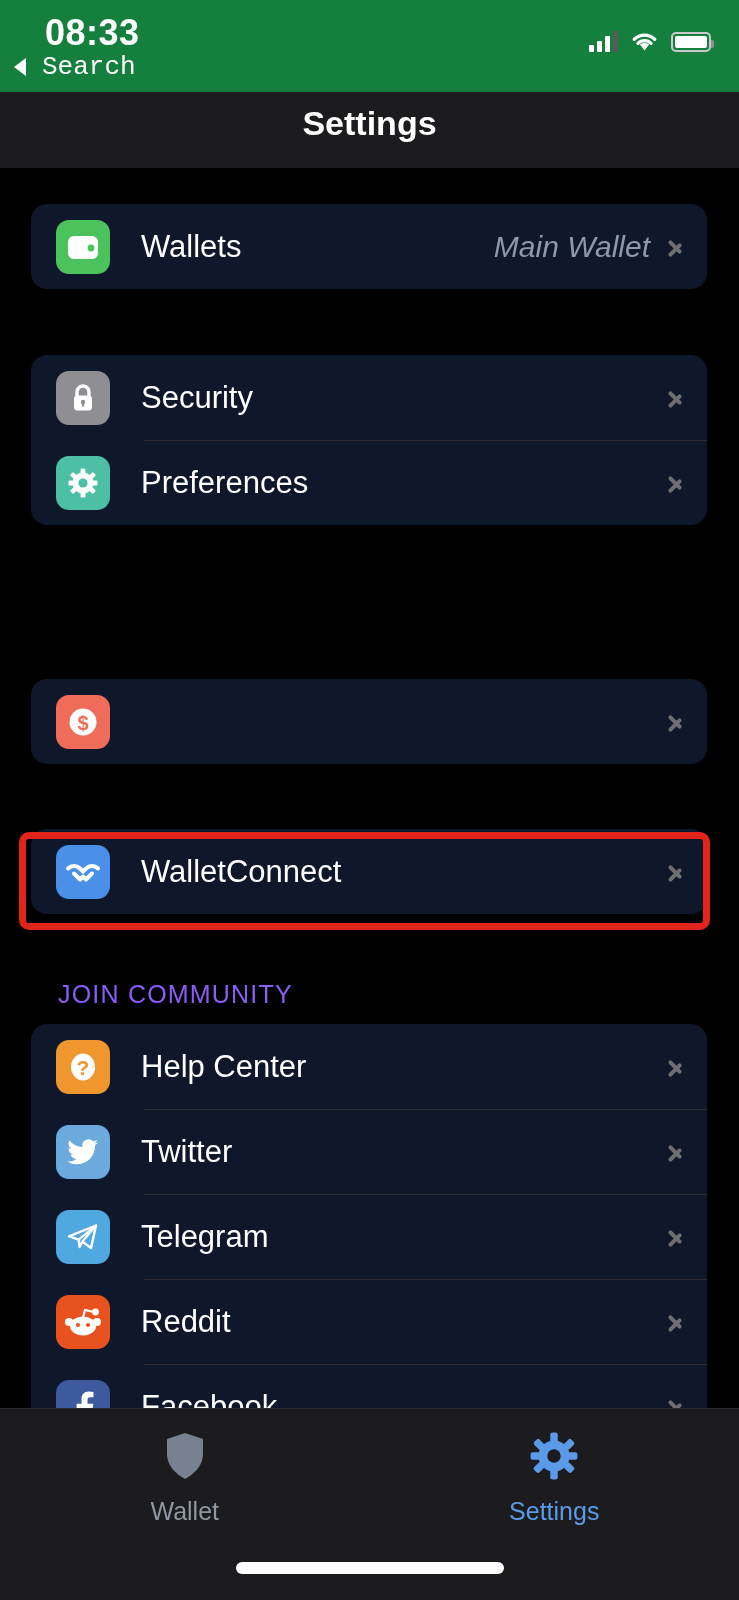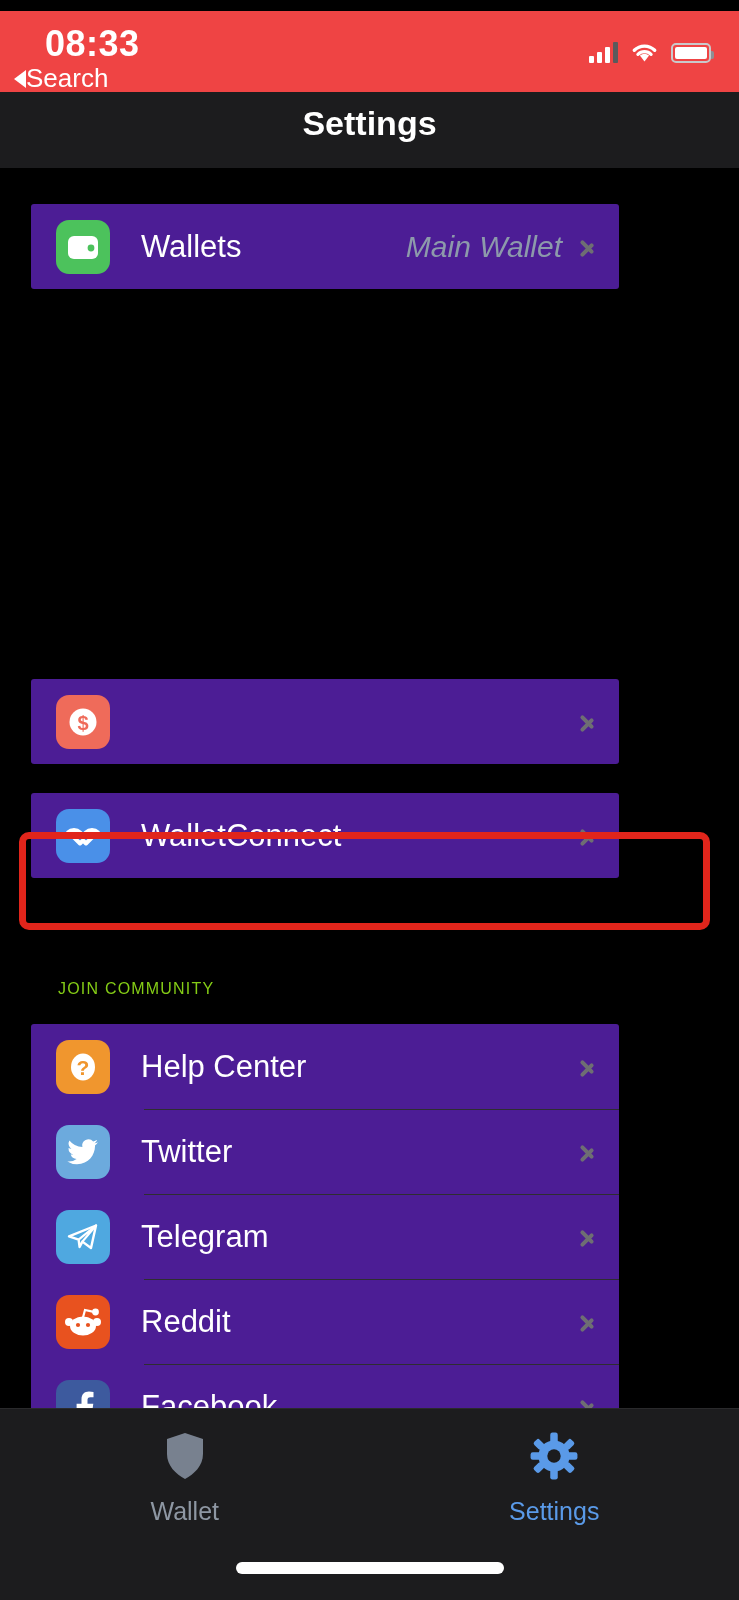--- a/index.html
+++ b/index.html
@@ -6,32 +6,32 @@
   html, body {
     width:739px; height:1600px;
     background:#000;
     font-family:"Liberation Sans", sans-serif;
     overflow:hidden;
   }
   .phone { position:relative; width:739px; height:1600px; background:#000; }
 
   
   .statusbar {
-    position:absolute; top:11px; left:0; width:739px; height:92px;
-    background:#ef4444;
+    position:absolute; top:0; left:0; width:739px; height:92px;
+    background:#15803d;
     padding-left:44px;
   }
   .sb-time {
     position:absolute; left:45px; top:12px;
     color:#fff; font-size:36px; font-weight:600; letter-spacing:.5px;
   }
   .sb-back {
     position:absolute; left:14px; top:52px;
-    display:flex; align-items:center; gap:0;
-    color:#fff; font-size:26px; font-weight:500;
+    display:flex; align-items:center; gap:16px;
+    color:#fff; font-size:26px; font-weight:500;font-family:Liberation Mono, monospace;
   }
   .sb-back .tri {
     width:0;height:0;
     border-top:9px solid transparent;
     border-bottom:9px solid transparent;
     border-right:12px solid #fff;
   }
   .sb-right {
     position:absolute; right:28px; top:30px;
     display:flex; align-items:flex-end; gap:13px;
@@ -61,22 +61,22 @@
   }
   .nav-title {
     position:absolute; width:100%; text-align:center; top:12px;
     color:#fff; font-size:34px; font-weight:bold;
   }
 
   
   .content { position:absolute; top:168px; left:0; width:739px; height:1240px; }
 
   .group {
-    position:absolute; left:31px; width:588px;
-    background:#4c1d95; border-radius:3px;
+    position:absolute; left:31px; width:676px;
+    background:#0f172a; border-radius:16px;
     overflow:hidden;
   }
   .row {
     position:relative; display:flex; align-items:center;
     height:85px; padding-left:25px; padding-right:24px;
   }
   .row + .row::before {
     content:""; position:absolute; left:113px; right:0; top:0;
     height:1px; background:#2e2e30;
   }
@@ -100,21 +100,21 @@
   .value + .chev { margin-left:0; }
   .chev::before, .chev::after{
     content:""; position:absolute; left:1px; width:17px; height:4px;
     background:#6e6e73; border-radius:2px;
   }
   .chev::before { top:6px;  transform:rotate(45deg); transform-origin:left center;}
   .chev::after  { top:21px; transform:rotate(-45deg); transform-origin:left center;}
 
   .section-header {
     position:absolute; left:58px;
-    color:#84cc16; font-size:16px; letter-spacing:1.2px;
+    color:#8b5cf6; font-size:25px; letter-spacing:1.2px;
   }
 
   
   .highlight {
     position:absolute; left:19px; top:832px; width:691px; height:98px;
     border:7px solid #e1251b; border-radius:10px; pointer-events:none;
   }
 
   
   .tabbar {
@@ -175,35 +175,69 @@
             <circle cx="25" cy="16" r="3.4" fill="#4CC25C"></circle>
           </svg>
         </span>
         <span class="label">Wallets</span>
         <span class="value">Main Wallet</span>
         <span class="chev"></span>
       </div>
     </div>
 
     <div class="group" style="top:187px;">
+      <div class="row">
+        <span class="ic" style="background:#8E8E93">
+          <svg width="30" height="32" viewBox="0 0 30 32">
+            <path d="M9 14 v-4 a6 6 0 0 1 12 0 v4" stroke="#fff" stroke-width="3.4" fill="none"></path>
+            <rect x="6" y="13.5" width="18" height="15" rx="3.4" fill="#fff"></rect>
+            <circle cx="15" cy="20" r="2.2" fill="#8E8E93"></circle>
+            <rect x="13.9" y="20" width="2.2" height="4.6" fill="#8E8E93"></rect>
+          </svg>
+        </span>
+        <span class="label">Security</span>
+        <span class="chev"></span>
+      </div>
+      <div class="row">
+        <span class="ic" style="background:#4DBFA4">
+          <svg width="32" height="32" viewBox="0 0 32 32">
+            <g fill="#fff">
+              <circle cx="16" cy="16" r="10.5"></circle>
+              <g>
+                <rect x="13.6" y="1.5" width="4.8" height="6" rx="1.2"></rect>
+                <rect x="13.6" y="24.5" width="4.8" height="6" rx="1.2"></rect>
+                <rect x="1.5" y="13.6" width="6" height="4.8" rx="1.2"></rect>
+                <rect x="24.5" y="13.6" width="6" height="4.8" rx="1.2"></rect>
+                <rect x="4.3" y="5.6" width="4.8" height="6" rx="1.2" transform="rotate(-45 6.7 8.6)"></rect>
+                <rect x="22.9" y="20.4" width="4.8" height="6" rx="1.2" transform="rotate(-45 25.3 23.4)"></rect>
+                <rect x="22.9" y="5.6" width="4.8" height="6" rx="1.2" transform="rotate(45 25.3 8.6)"></rect>
+                <rect x="4.3" y="20.4" width="4.8" height="6" rx="1.2" transform="rotate(45 6.7 23.4)"></rect>
+              </g>
+            </g>
+            <circle cx="16" cy="16" r="4.6" fill="#4DBFA4"></circle>
+          </svg>
+        </span>
+        <span class="label">Preferences</span>
+        <span class="chev"></span>
+      </div>
     </div>
 
     <div class="group" style="top:511px;">
       <div class="row">
         <span class="ic" style="background:#EF6B5A">
           <svg width="34" height="34" viewBox="0 0 34 34">
             <circle cx="17" cy="17" r="13.5" fill="#fff"></circle>
             <text x="17" y="25" text-anchor="middle" font-size="20" font-weight="bold" font-family="Liberation Sans, sans-serif" fill="#EF6B5A">$</text>
           </svg>
         </span>
         <span class="chev"></span>
       </div>
     </div>
 
-    <div class="group" style="top:625px;">
+    <div class="group" style="top:661px;">
       <div class="row">
         <span class="ic" style="background:#4A90E8">
           <svg width="36" height="26" viewBox="0 0 36 26">
             <path d="M6 9.5 a8.5 8.5 0 0 1 12 0 l3 3 3 -3 a8.5 8.5 0 0 1 12 0" transform="translate(-3,0)" stroke="#fff" stroke-width="4" fill="none" stroke-linecap="round"></path>
             <path d="M9 14.5 l6 6 3 -3 3 3 6 -6" stroke="#fff" stroke-width="4" fill="none" stroke-linecap="round" stroke-linejoin="round"></path>
           </svg>
         </span>
         <span class="label">WalletConnect</span>
         <span class="chev"></span>
       </div>

